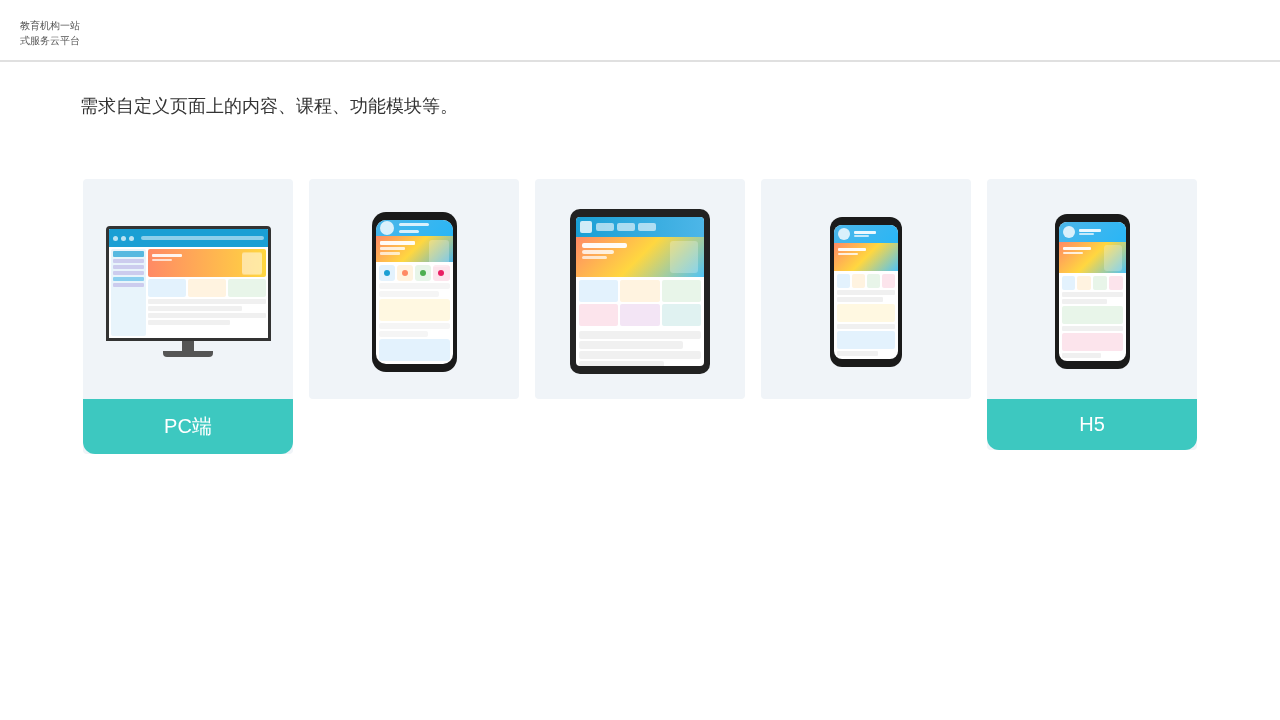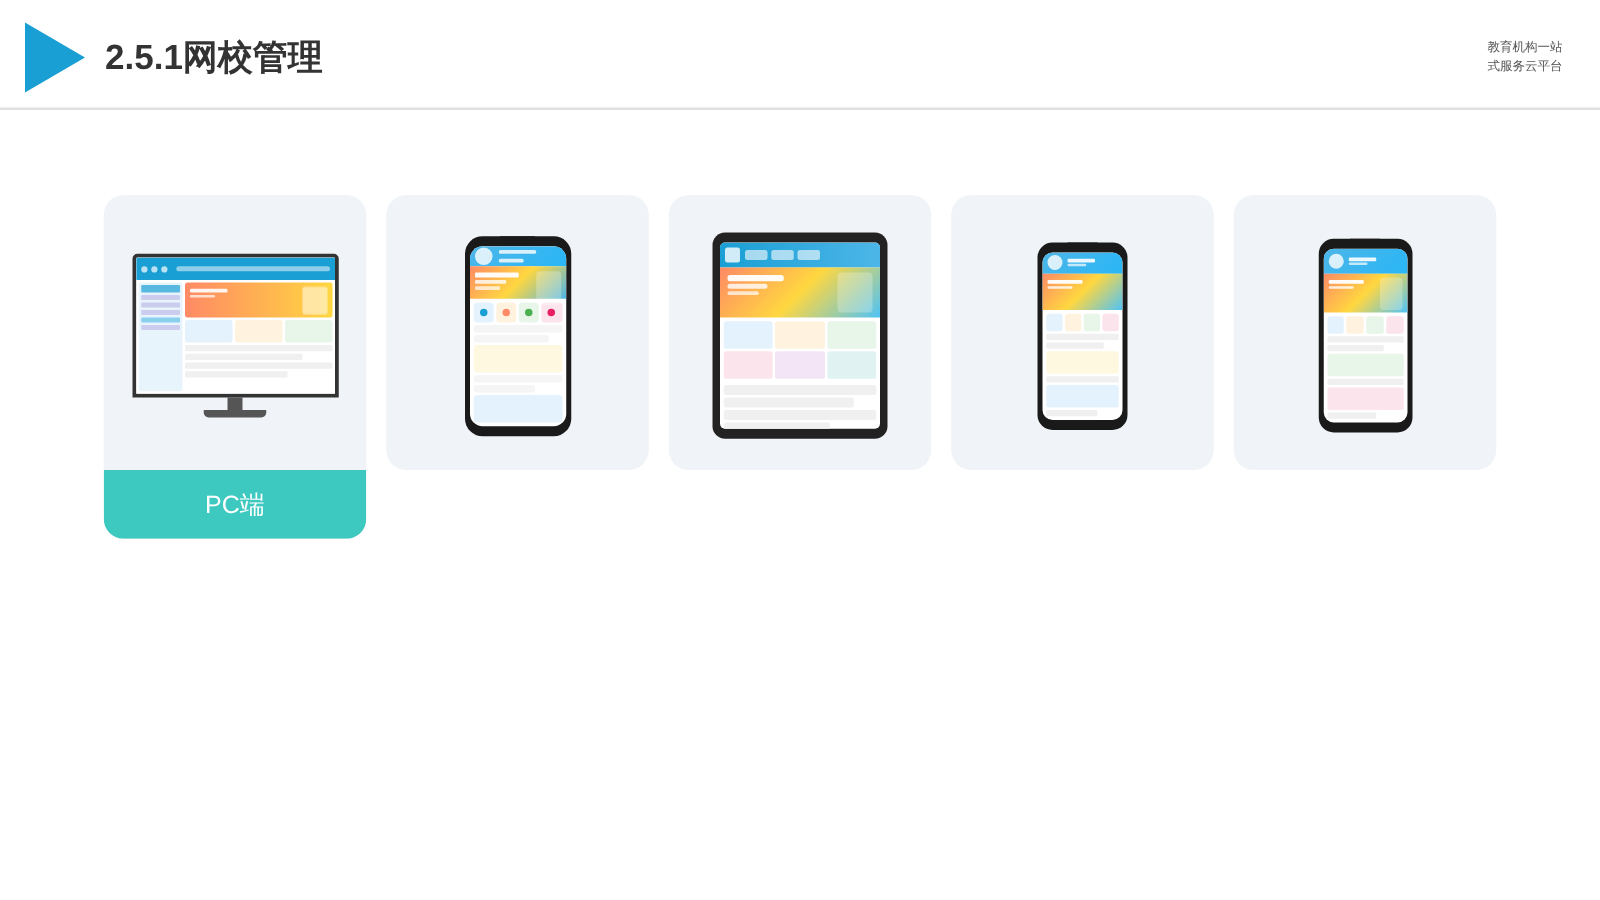--- a/index.html
+++ b/index.html
@@ -70,27 +70,28 @@
     .cards-container {
       display: flex;
       gap: 16px;
       padding: 30px 60px;
       justify-content: center;
       align-items: flex-start;
     }
 
     .card {
       background: #f0f4f8;
-      border-radius: 16px;
+      border-radius: 4px;
       width: 210px;
       display: flex;
       flex-direction: column;
       align-items: center;
       overflow: hidden;
       flex-shrink: 0;
+      margin-top: 17px;
     }
 
     .card-image-area {
       width: 100%;
       height: 220px;
       display: flex;
       align-items: center;
       justify-content: center;
       padding: 20px 15px 15px 15px;
     }
@@ -438,32 +439,29 @@
       border-radius: 8px;
       overflow: hidden;
       display: flex;
       flex-direction: column;
     }
   </style>
 </head>
 <body>
 
 <div class="header">
-  <div class="header-left">
-    <div class="logo-triangle"></div>
-    <h1 class="page-title">2.5.1网校管理</h1>
-  </div>
   <div class="header-right">
     <div style="font-size:10px;color:#555;line-height:1.5;text-align:center;">
       教育机构一站<br>式服务云平台
     </div>
   </div>
 </div>
 
 <div class="description">
+  <p>需求自定义页面上的内容、课程、功能模块等。</p>
 </div>
 
 <div class="cards-container">
 
   <div class="card">
     <div class="card-image-area">
       <div class="monitor">
         <div class="monitor-screen">
           <div class="monitor-screen-inner">
             <div class="monitor-bar">
@@ -664,15 +662,16 @@
             <div style="height:5px;background:#f0f0f0;border-radius:1px;"></div>
             <div style="height:5px;background:#f0f0f0;border-radius:1px;width:75%;"></div>
             <div style="height:18px;background:#e8f5e9;border-radius:2px;"></div>
             <div style="height:5px;background:#f0f0f0;border-radius:1px;"></div>
             <div style="height:18px;background:#fce4ec;border-radius:2px;"></div>
             <div style="height:5px;background:#f0f0f0;border-radius:1px;width:65%;"></div>
           </div>
         </div>
       </div>
     </div>
+    <div class="card-label">H5</div>
   </div>
 
 </div>
 
 </body></html>

